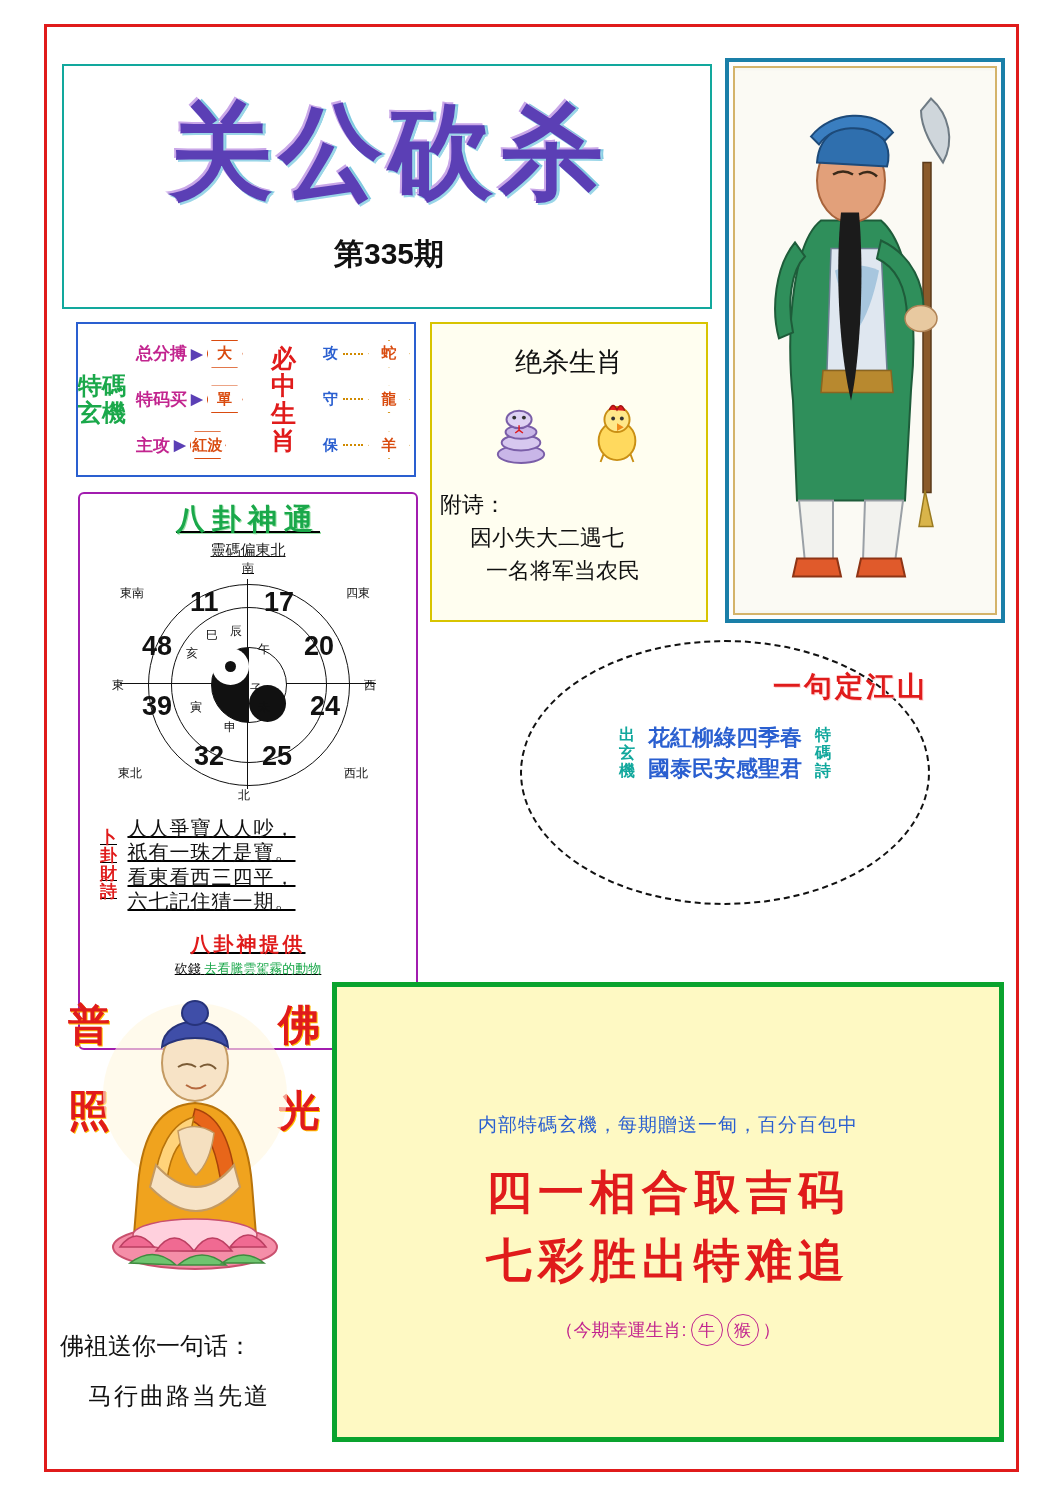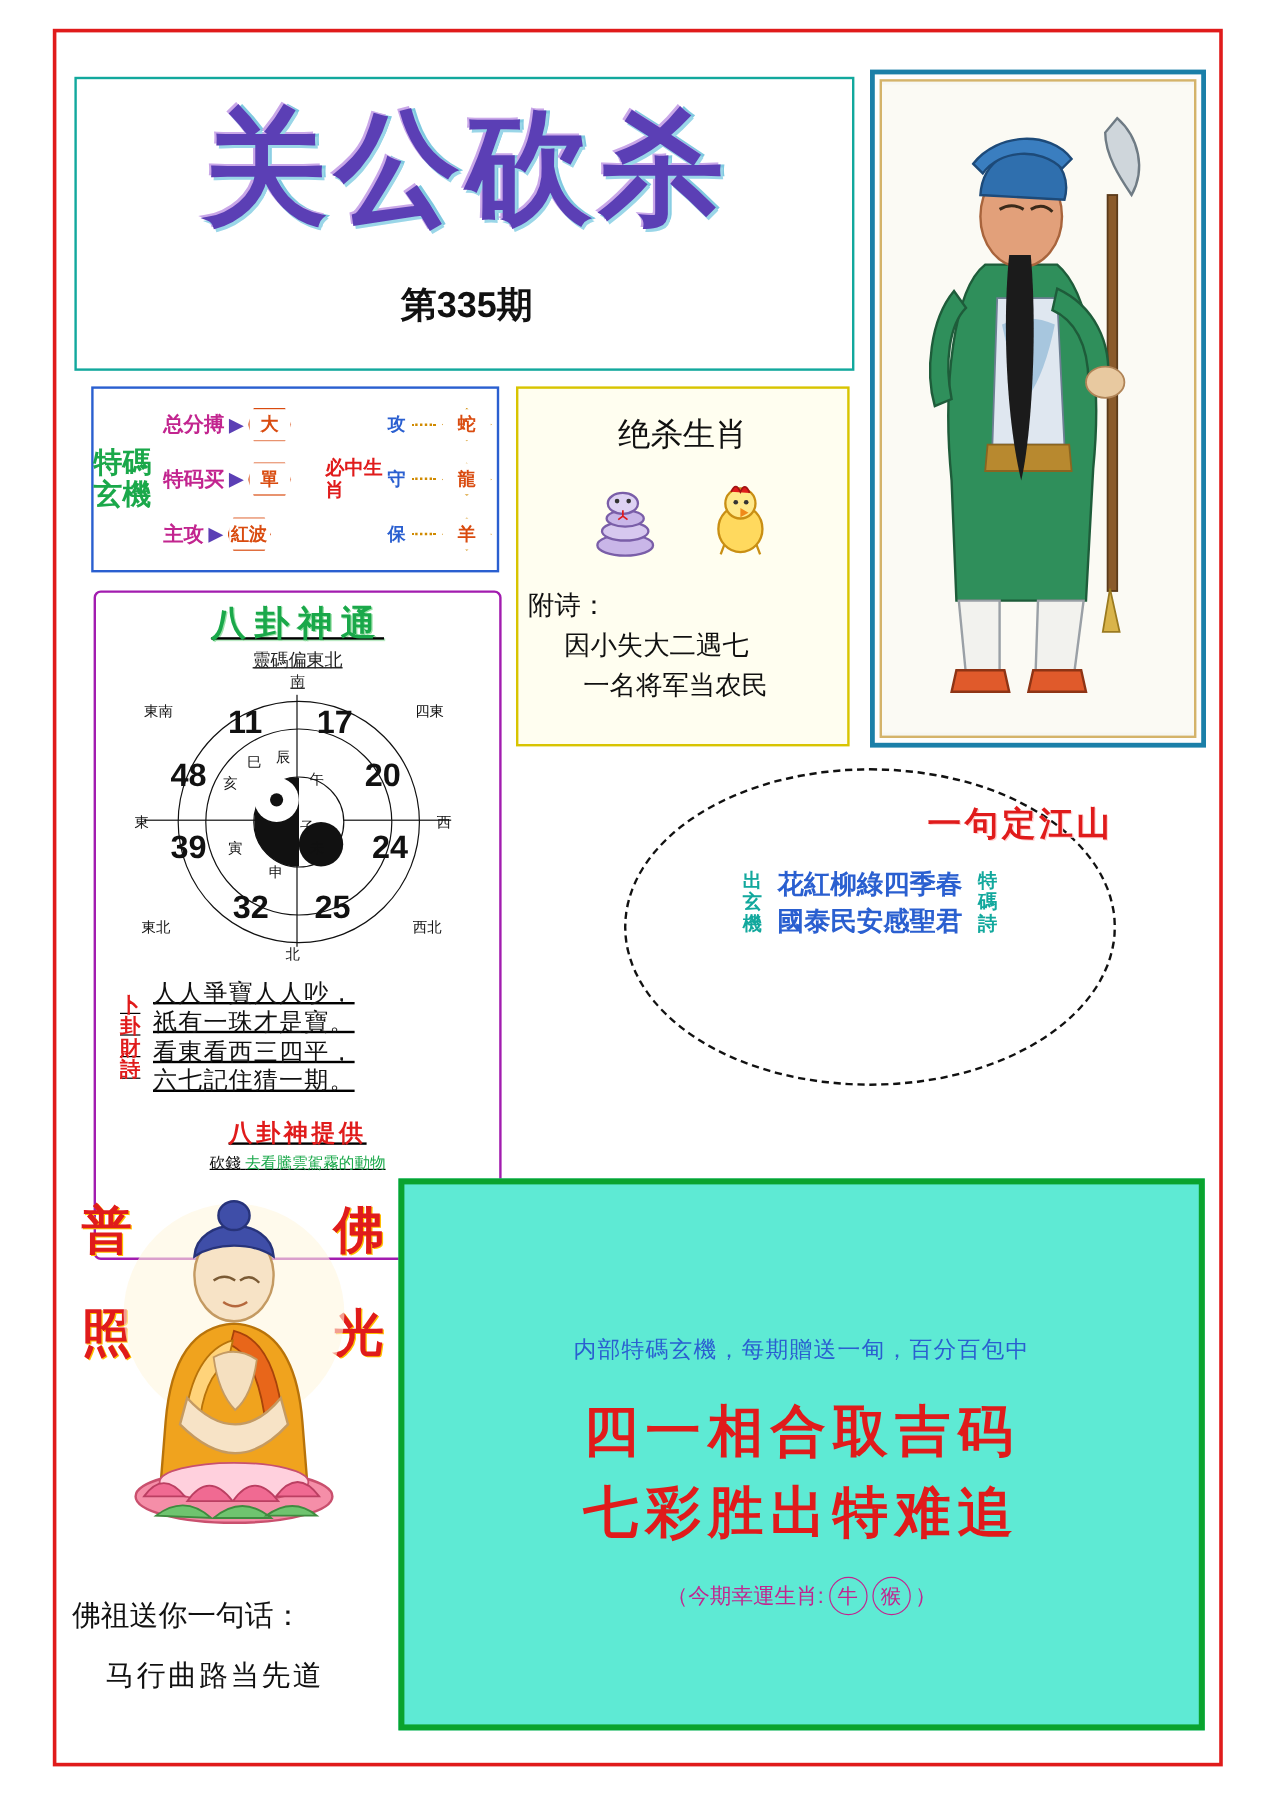--- a/index.html
+++ b/index.html
@@ -1,36 +1,36 @@
 <!DOCTYPE html>
 <html><head>
 <meta charset="utf-8">
 <style>
   html,body{margin:0;padding:0;background:#fff;}
   body{font-family:"Liberation Sans", sans-serif;}
   .page{position:relative;width:1063px;height:1496px;background:#ffffff;overflow:hidden;}
   .border-outer{position:absolute;left:44px;top:24px;width:975px;height:1448px;border:3px solid #e01b1b;box-sizing:border-box;}
   
   .title-box{position:absolute;left:62px;top:64px;width:650px;height:245px;border:2px solid #12a89d;background:#fff;box-sizing:border-box;}
-  .title-text{position:absolute;left:0;top:22px;width:650px;text-align:center;font-size:104px;line-height:1;font-weight:bold;color:#5b3fb5;
+  .title-text{position:absolute;left:0;top:34px;width:650px;text-align:center;font-size:104px;line-height:1;font-weight:bold;color:#5b3fb5;
      font-family:"DejaVu Sans","Liberation Sans",sans-serif;letter-spacing:6px;
      text-shadow: 2px 2px 0 #9ad6e8, -2px -2px 0 #c9a7e8, 3px 0 0 #7fc9e0;}
   .issue{position:absolute;left:0;top:168px;width:650px;text-align:center;font-size:30px;font-weight:bold;color:#111;}
   
   .guan-frame{position:absolute;left:725px;top:58px;width:280px;height:565px;border:4px solid #1a7fa8;background:#fdfdfd;box-sizing:border-box;}
   .guan-inner{position:absolute;inset:4px;border:2px solid #d4b36a;overflow:hidden;background:#f7f7f2;}
   
   .strip{position:absolute;left:76px;top:322px;width:340px;height:155px;border:2px solid #2a5fd0;background:#fff;box-sizing:border-box;display:flex;}
   .strip-col1{width:58px;display:flex;flex-direction:column;align-items:center;justify-content:center;color:#1aa84a;font-weight:bold;font-size:24px;line-height:1.12;}
   .strip-col2{width:135px;display:flex;flex-direction:column;justify-content:space-around;padding:7px 0;}
   .srow{display:flex;align-items:center;gap:4px;font-size:17px;color:#c2258f;font-weight:bold;}
   .arrowr{color:#5b3fb5;font-size:15px;}
   .hexbadge{display:inline-flex;align-items:center;justify-content:center;width:34px;height:26px;border:1px solid #d94b0f;color:#d94b0f;font-size:15px;font-weight:bold;
      clip-path:polygon(14% 0,86% 0,100% 50%,86% 100%,14% 100%,0 50%);background:#fff;}
-  .strip-col3{width:48px;display:flex;flex-direction:column;align-items:center;justify-content:center;color:#e01b1b;font-weight:bold;font-size:16px;line-height:1.1;}
+  .strip-col3{width:48px;display:flex;flex-direction:column;align-items:center;justify-content:center;color:#e01b1b;font-weight:bold;font-size:25px;line-height:1.1;}
   .strip-col4{flex:1;display:flex;flex-direction:column;justify-content:space-around;padding:7px 4px;}
   .srow2{display:flex;align-items:center;gap:5px;font-size:15px;color:#2a5fd0;font-weight:bold;}
   .dashline{flex:1;border-top:2px dotted #d08a00;height:0;}
   .star{display:inline-flex;align-items:center;justify-content:center;width:40px;height:26px;color:#d94b0f;font-size:15px;font-weight:bold;border:1px solid #d08a00;background:#fff;
      clip-path:polygon(50% 0,61% 18%,82% 12%,80% 34%,100% 50%,80% 66%,82% 88%,61% 82%,50% 100%,39% 82%,18% 88%,20% 66%,0 50%,20% 34%,18% 12%,39% 18%);}
   
   .bagua{position:absolute;left:78px;top:492px;width:340px;height:558px;border:2px solid #a21caf;border-radius:6px;background:#fff;box-sizing:border-box;text-decoration:underline;}
   .bagua-title{text-align:center;margin-top:6px;font-size:29px;font-weight:bold;color:#1aa84a;letter-spacing:7px;
      text-shadow:1px 1px 0 #9be0a8;}
   .bagua-sub{text-align:center;font-size:15px;color:#222;margin-top:1px;}
@@ -74,21 +74,21 @@
   .oval-couplet{font-size:22px;color:#2a5fd0;font-weight:bold;line-height:1.4;text-align:center;font-family:"DejaVu Serif","Liberation Serif",serif;}
   
   .buddha-area{position:absolute;left:60px;top:975px;width:270px;height:400px;}
   .pu{position:absolute;left:8px;top:22px;font-size:42px;font-weight:bold;color:#e01b1b;text-shadow:1px 1px 0 #ffbf00;}
   .zhao{position:absolute;left:8px;top:108px;font-size:42px;font-weight:bold;color:#e01b1b;text-shadow:1px 1px 0 #ffbf00;}
   .fo{position:absolute;left:218px;top:22px;font-size:42px;font-weight:bold;color:#e01b1b;text-shadow:1px 1px 0 #ffbf00;}
   .guang{position:absolute;left:218px;top:108px;font-size:42px;font-weight:bold;color:#e01b1b;text-shadow:1px 1px 0 #ffbf00;}
   .buddha-line1{position:absolute;left:0px;top:355px;font-size:24px;color:#111;}
   .buddha-line2{position:absolute;left:28px;top:405px;font-size:24px;color:#111;letter-spacing:2px;}
   
-  .greenbox{position:absolute;left:332px;top:982px;width:672px;height:460px;border:5px solid #0aa32e;background:#5eead4;box-sizing:border-box;}
+  .greenbox{position:absolute;left:332px;top:982px;width:672px;height:460px;border:5px solid #0aa32e;background:#fef9c3;box-sizing:border-box;}
   .gb-note{text-align:center;margin-top:125px;font-size:19px;color:#2a5fd0;letter-spacing:1px;}
   .gb-l1{text-align:center;margin-top:24px;font-size:46px;font-weight:bold;color:#e01b1b;letter-spacing:6px;}
   .gb-l2{text-align:center;margin-top:6px;font-size:46px;font-weight:bold;color:#e01b1b;letter-spacing:6px;}
   .gb-lucky{display:flex;align-items:center;justify-content:center;gap:4px;margin-top:22px;font-size:18px;color:#c2258f;}
   .circ{display:inline-flex;align-items:center;justify-content:center;width:30px;height:30px;border-radius:50%;border:1.5px solid #c2258f;font-size:17px;}
   
   .snake,.rooster{width:58px;height:72px;}
 </style>
 </head>
 <body>

